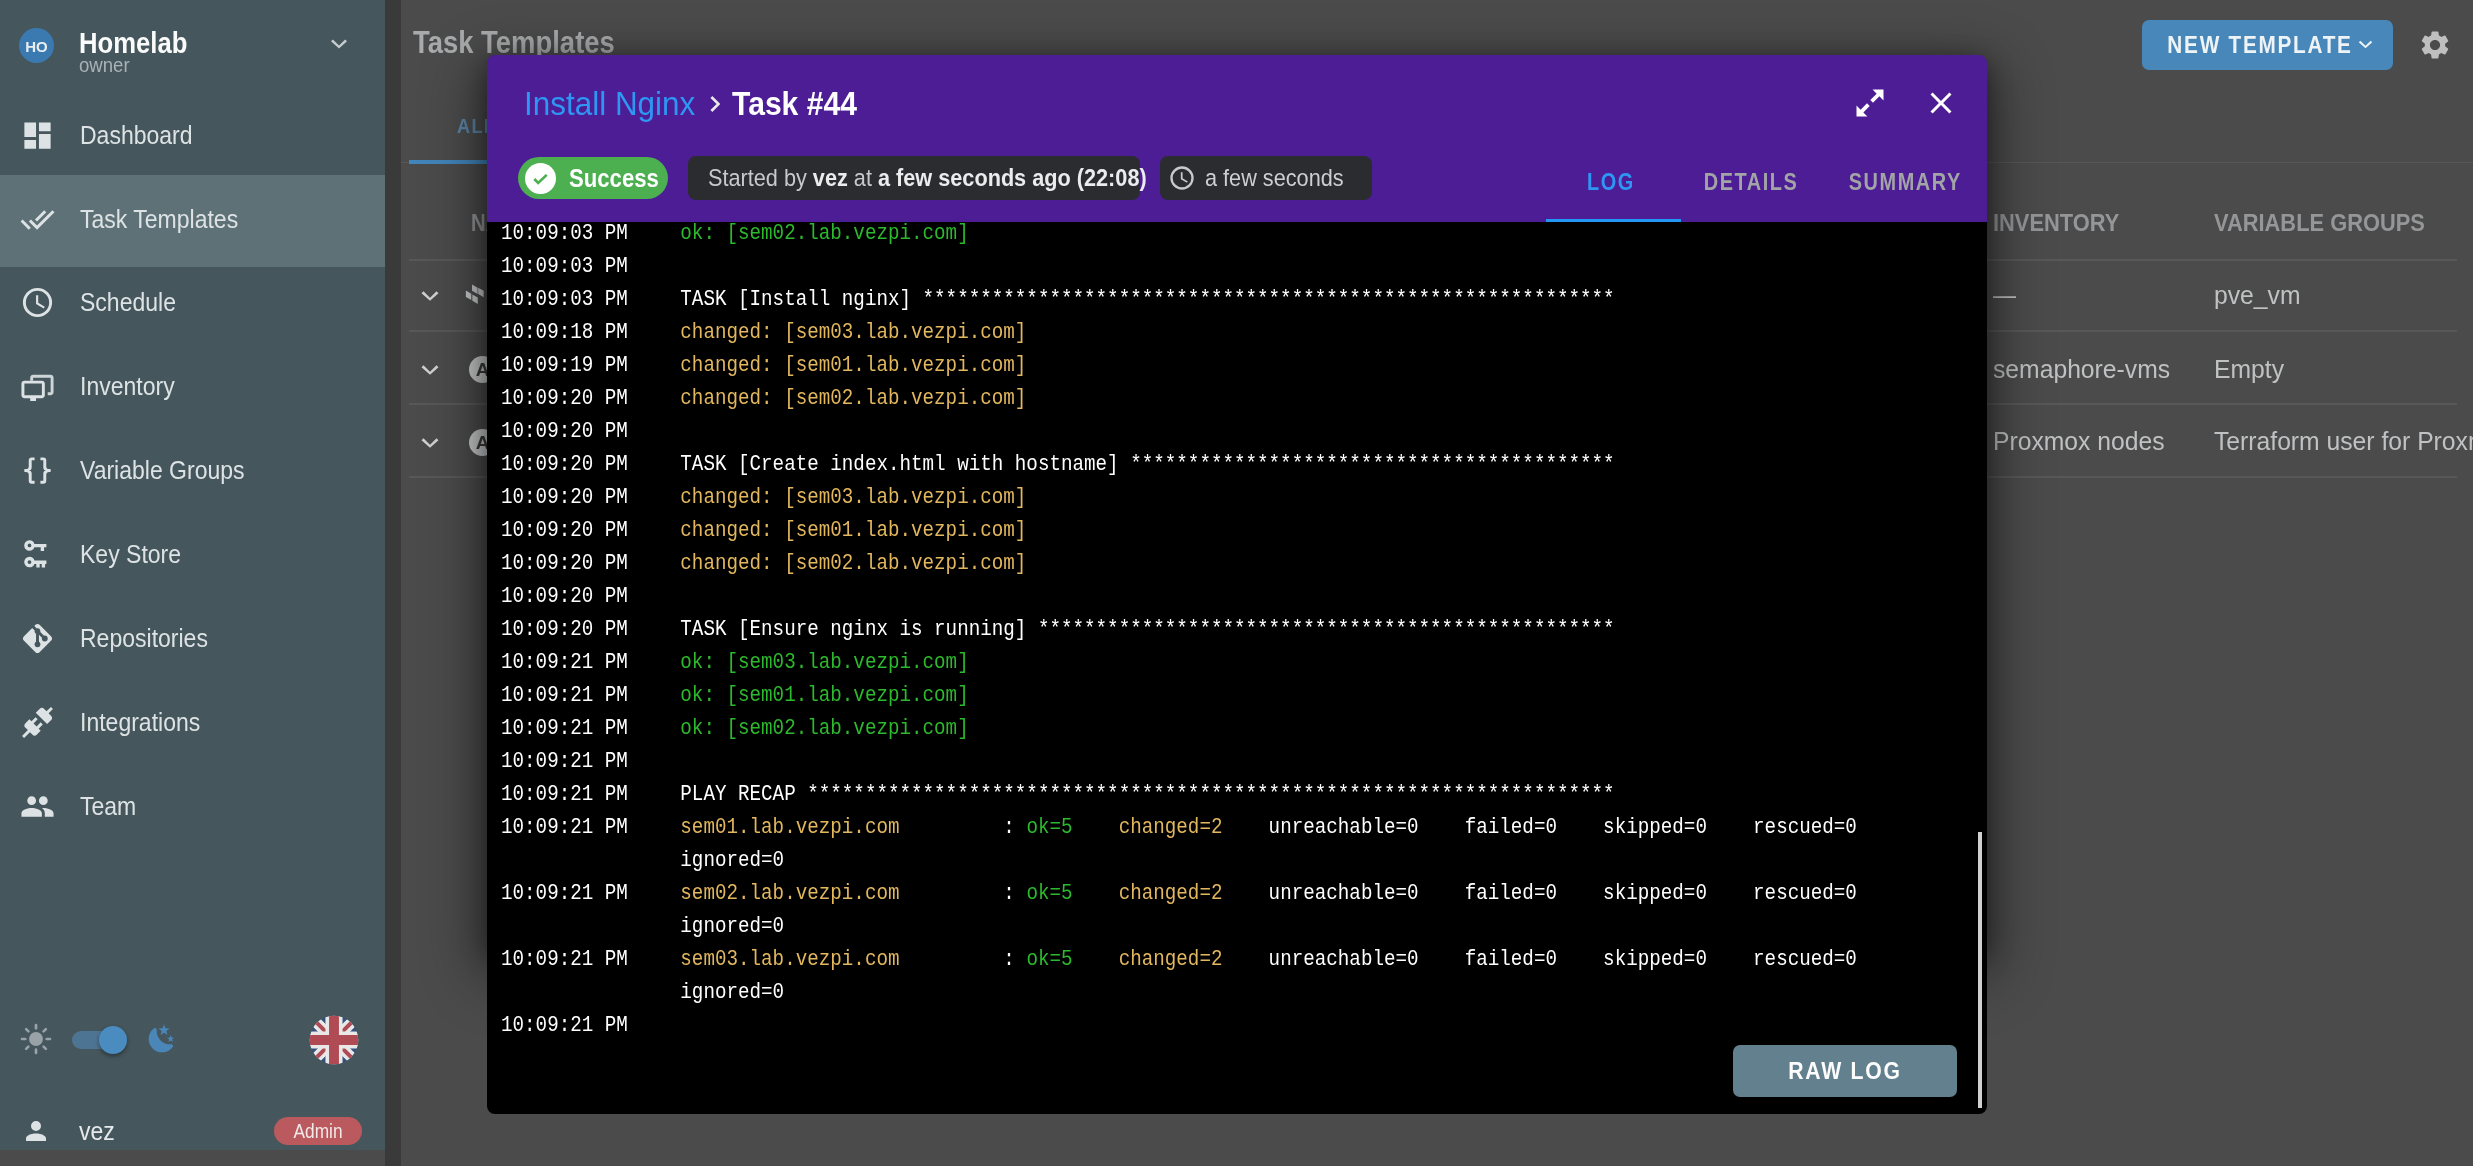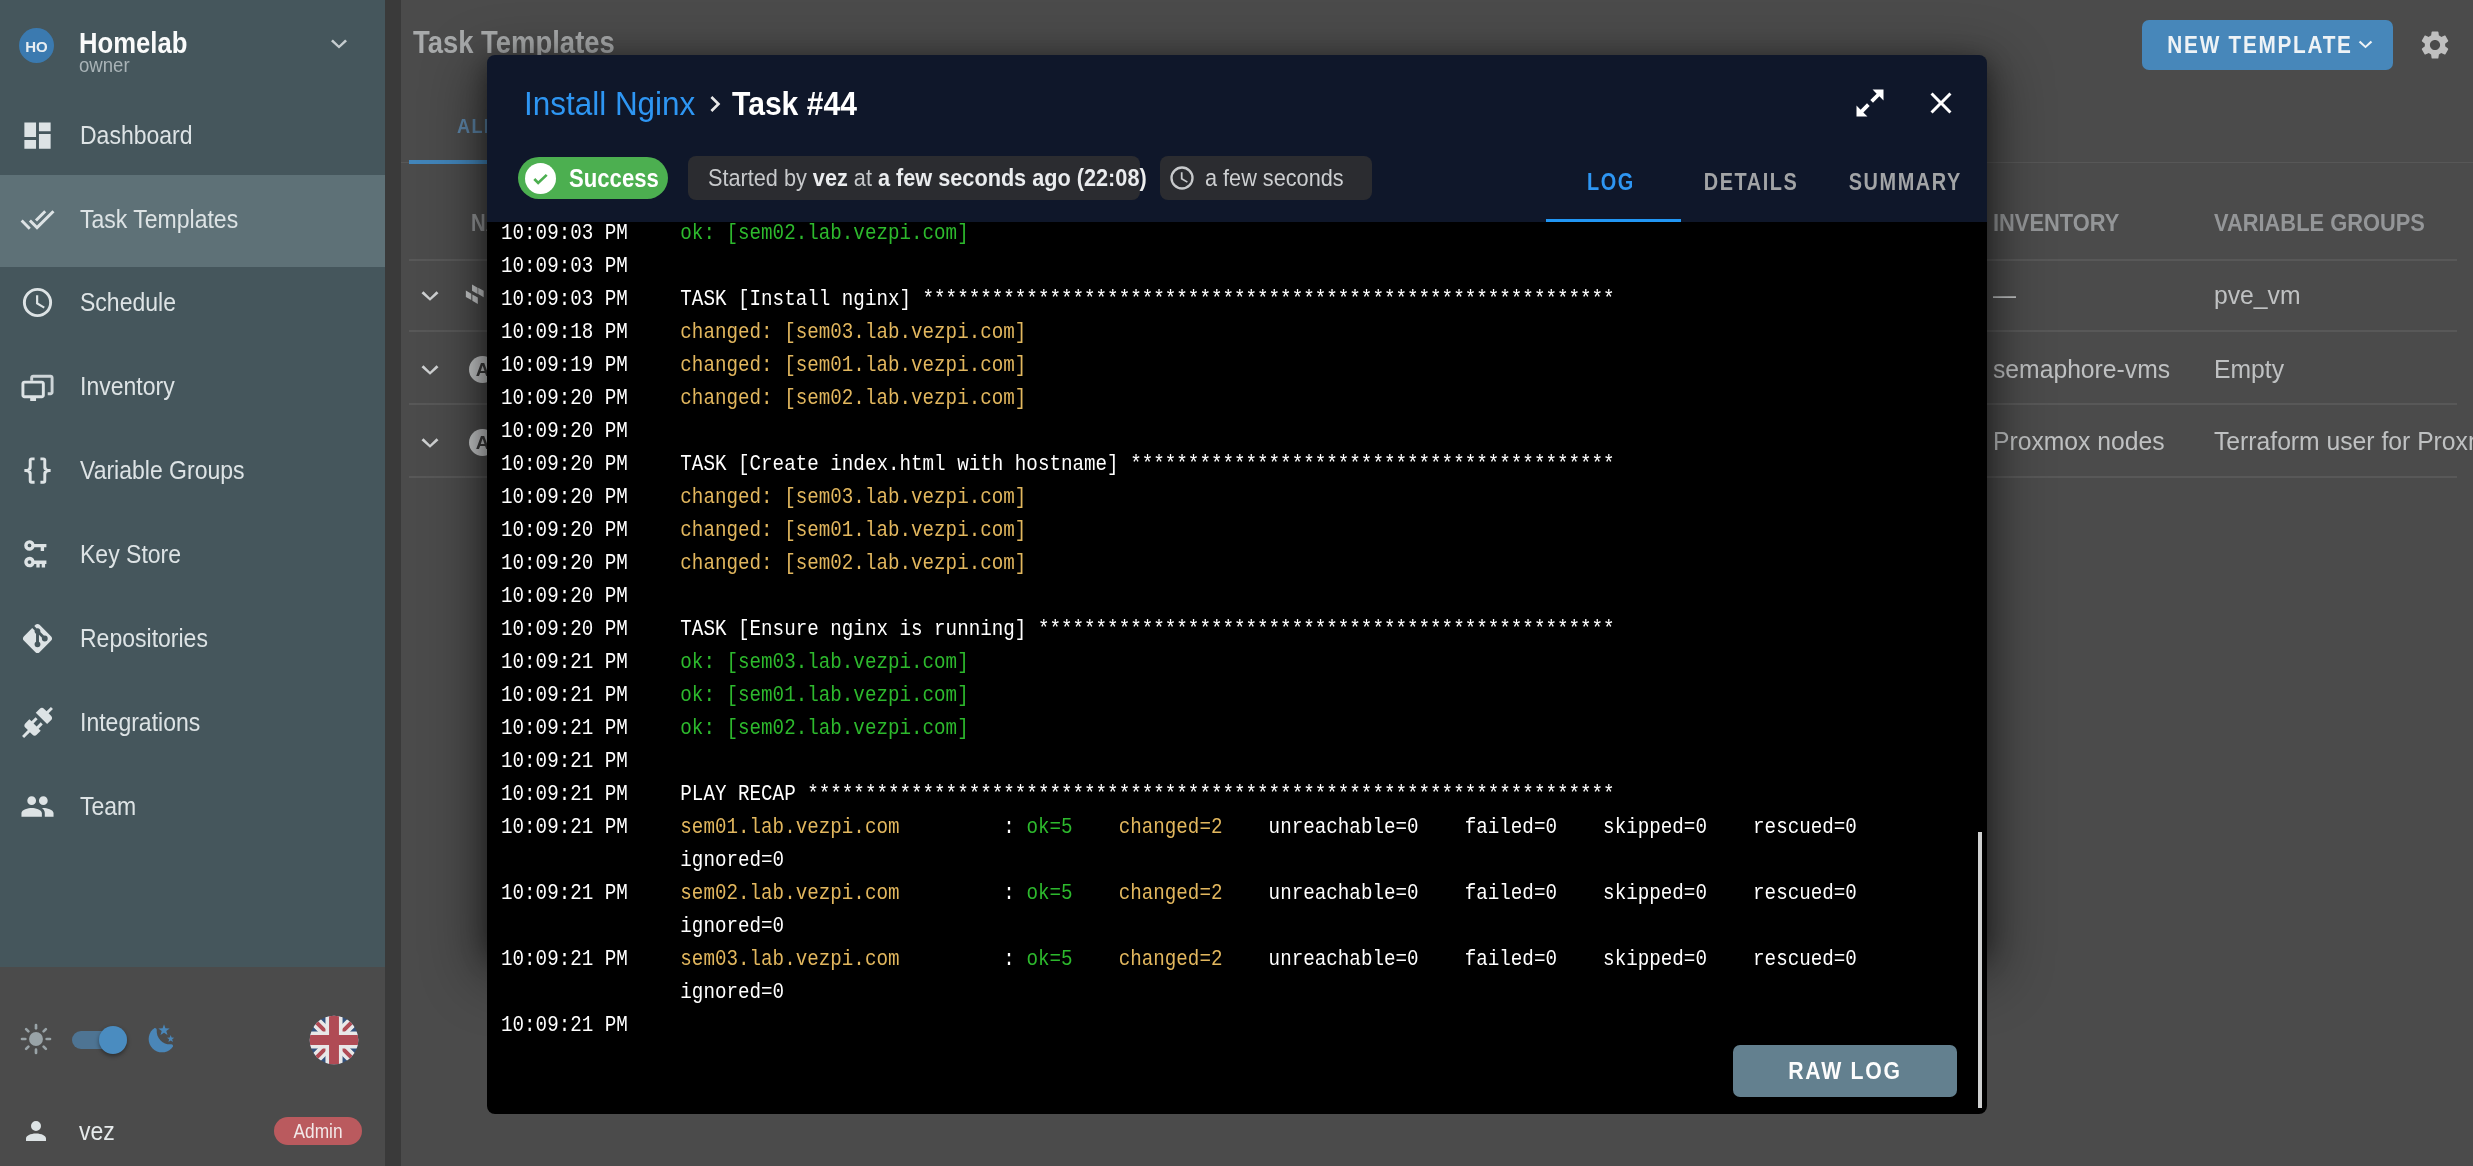--- a/index.html
+++ b/index.html
@@ -1,19 +1,19 @@
 <!DOCTYPE html>
 <html><head><meta charset="utf-8"><style>
 *{margin:0;padding:0;box-sizing:border-box}
 html,body{width:2473px;height:1166px;overflow:hidden;background:#4b4b4b;font-family:"Liberation Sans",sans-serif}
 .abs{position:absolute}
 .cx{transform:scaleX(.885);transform-origin:left center;white-space:nowrap}
 .cxc{transform:scaleX(.865);transform-origin:center center;white-space:nowrap}
 .cw{transform:scaleX(.95);transform-origin:left center;white-space:nowrap}
-#sidebar{position:absolute;left:0;top:0;width:385px;height:967px;background:#45565c}
+#sidebar{position:absolute;left:0;top:0;width:385px;height:1150px;background:#45565c}
 #strip{position:absolute;left:385px;top:0;width:16px;height:1166px;background:#3a3a3a}
 .mitem{position:absolute;left:80px;font-size:26px;color:#dde3e5;line-height:33px}
 .micon{position:absolute;left:20px;width:35px;height:35px;fill:#dde3e5}
 .sep{position:absolute;background:#585858;height:1.5px}
 .hdrtxt{position:absolute;font-size:23px;font-weight:bold;color:#949698;line-height:28px}
 .celltxt{position:absolute;font-size:26px;color:#bfc1c2;line-height:32px}
 .rowchev{position:absolute;width:34px;height:34px;fill:#cfd1d2}
 .logline{height:33px;white-space:pre}
 .ts{display:inline-block;width:200.6px;color:#fff}
 .lw{color:#fff}.lg{color:#2db92d}.lo{color:#e2b75e}
@@ -146,21 +146,21 @@
 <div class="celltxt cw" style="left:2214px;top:425px">Terraform user for Proxmox</div>
 <div class="abs" style="left:2141.5px;top:19.5px;width:251px;height:50px;border-radius:7px;background:#4787ba"></div>
 <div class="abs cxc" style="left:2141.5px;top:19.5px;width:236px;height:50px;font-size:24px;font-weight:bold;color:#eef3f6;letter-spacing:2px;line-height:50px;text-align:center">NEW TEMPLATE</div>
 <svg class="abs" style="left:2352px;top:31px" width="27" height="27" viewBox="0 0 24 24" fill="#eef3f6">
     <path d="M7.41,8.58L12,13.17L16.59,8.58L18,10L12,15.41L6,10L7.41,8.58Z"></path>
   </svg>
 <svg class="abs" style="left:2418px;top:28px" width="34" height="34" viewBox="0 0 24 24" fill="#bfbfbf">
     <path d="M19.14,12.94c0.04-0.3,0.06-0.61,0.06-0.94c0-0.32-0.02-0.64-0.07-0.94l2.03-1.58c0.18-0.14,0.23-0.41,0.12-0.61l-1.92-3.32c-0.12-0.22-0.37-0.29-0.59-0.22l-2.39,0.96c-0.5-0.38-1.03-0.7-1.62-0.94L14.4,2.81c-0.04-0.24-0.24-0.41-0.48-0.41h-3.84c-0.24,0-0.43,0.17-0.47,0.41L9.25,5.35C8.66,5.59,8.12,5.92,7.63,6.29L5.24,5.33c-0.22-0.08-0.47,0-0.59,0.22L2.74,8.87C2.62,9.08,2.66,9.34,2.86,9.48l2.03,1.58C4.84,11.36,4.8,11.69,4.8,12s0.02,0.64,0.07,0.94l-2.03,1.58c-0.18,0.14-0.23,0.41-0.12,0.61l1.92,3.32c0.12,0.22,0.37,0.29,0.59,0.22l2.39-0.96c0.5,0.38,1.03,0.7,1.62,0.94l0.36,2.54c0.05,0.24,0.24,0.41,0.48,0.41h3.84c0.24,0,0.44-0.17,0.47-0.41l0.36-2.54c0.59-0.24,1.13-0.56,1.62-0.94l2.39,0.96c0.22,0.08,0.47,0,0.59-0.22l1.92-3.32c0.12-0.22,0.07-0.47-0.12-0.61L19.14,12.94z M12,15.6c-1.98,0-3.6-1.62-3.6-3.6s1.62-3.6,3.6-3.6s3.6,1.62,3.6,3.6S13.98,15.6,12,15.6z"></path>
   </svg>
 
-<div class="abs" id="modal" style="left:487px;top:55px;width:1500px;height:896px;border-radius:8px;background:#0f172a;box-shadow:0 18px 55px 10px rgba(0,0,0,.42),0 6px 24px rgba(0,0,0,.4)">
+<div class="abs" id="modal" style="left:487px;top:55px;width:1500px;height:896px;border-radius:8px;background:#4c1d95;box-shadow:0 18px 55px 10px rgba(0,0,0,.42),0 6px 24px rgba(0,0,0,.4)">
   <div class="abs" style="left:37px;top:26px;font-size:34px;color:#2e96f3;line-height:44px;transform:scaleX(.925);transform-origin:left center;white-space:nowrap">Install Nginx</div>
   <svg class="abs" style="left:212px;top:33px" width="32" height="32" viewBox="0 0 24 24" fill="#e8e8e8">
       <path d="M8.59,16.58L13.17,12L8.59,7.41L10,6L16,12L10,18L8.59,16.58Z"></path>
     </svg>
   <div class="abs cx" style="left:245px;top:26px;font-size:34px;font-weight:bold;color:#fff;line-height:44px">Task #44</div>
   <svg class="abs" style="left:1364.5px;top:29.5px" width="36" height="36" viewBox="0 0 24 24" fill="#fff">
       <path d="M13.7 3h7.3v7.3l-2.75-2.75-4.25 4.25-1.8-1.8 4.25-4.25L13.7 3z"></path>
       <path d="M10.3 21H3v-7.3l2.75 2.75 4.25-4.25 1.8 1.8-4.25 4.25L10.3 21z"></path>
     </svg>
   <svg class="abs" style="left:1435.5px;top:29.8px" width="36" height="36" viewBox="0 0 24 24" fill="#fff">

